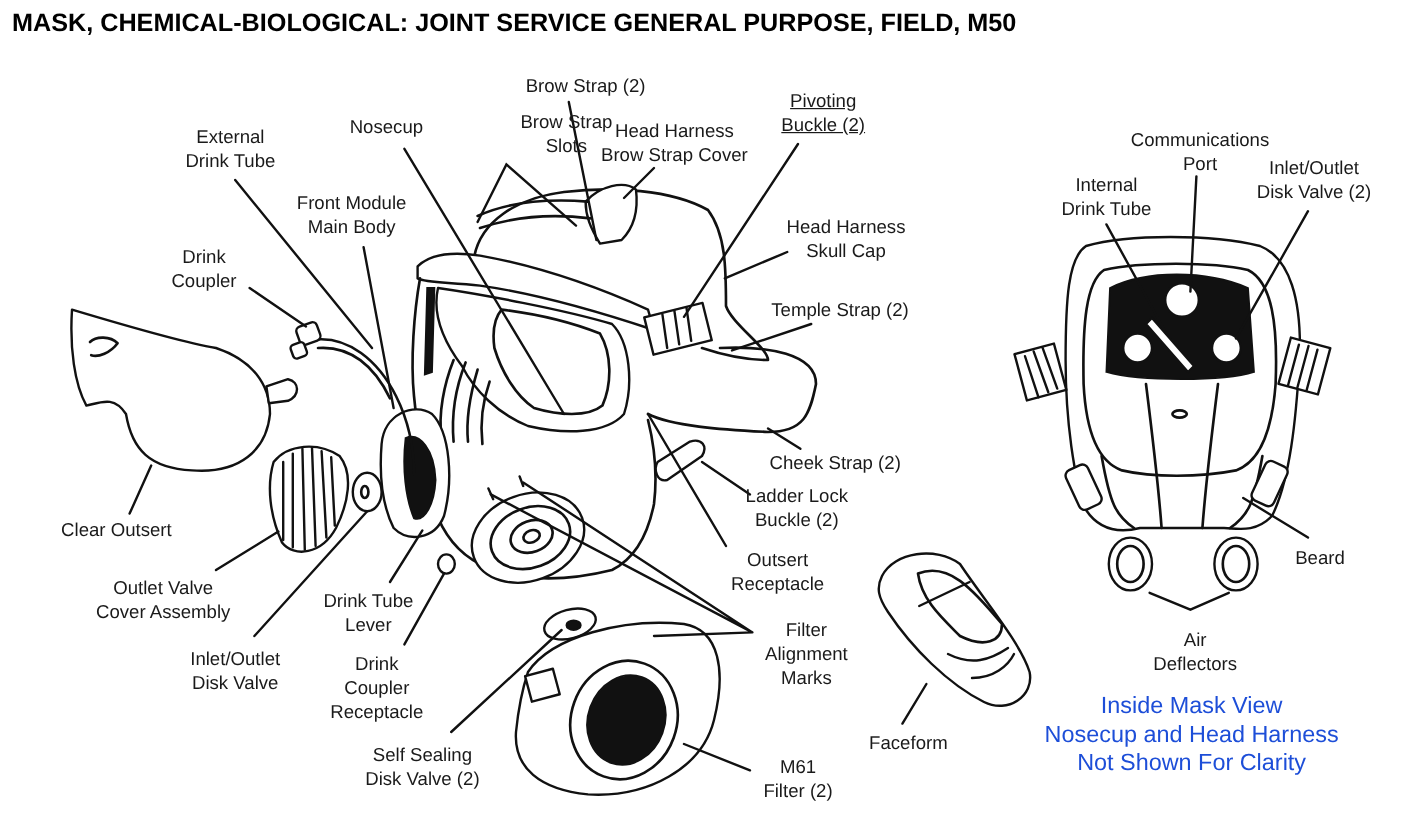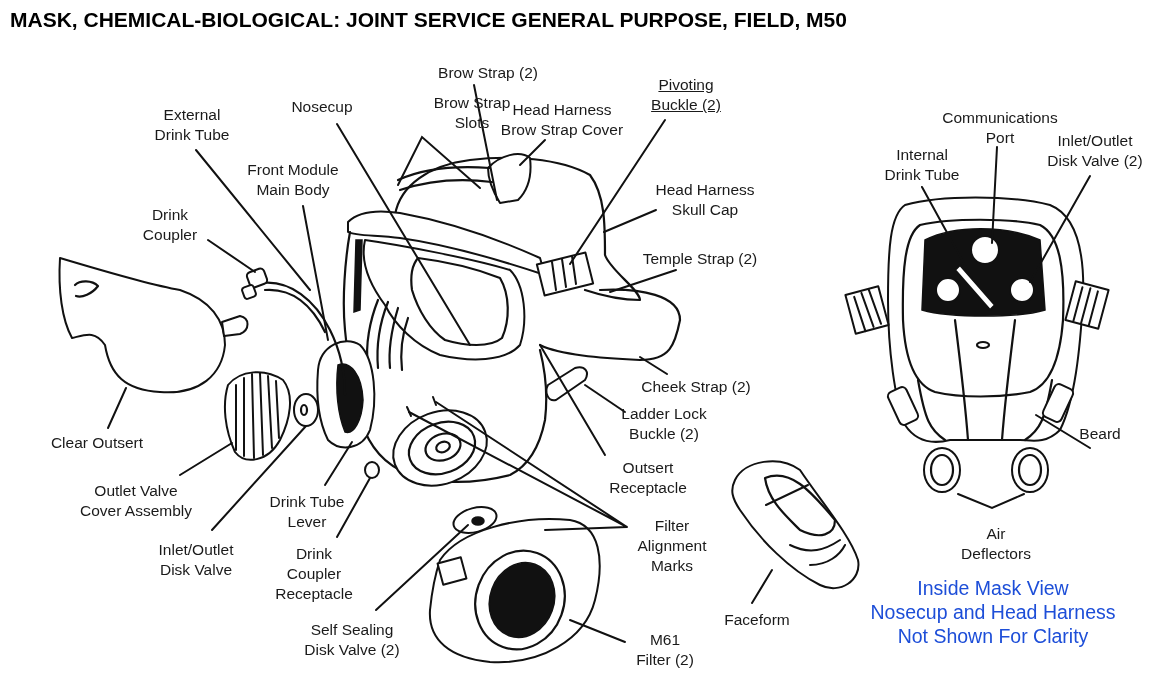--- a/index.html
+++ b/index.html
@@ -242,21 +242,21 @@
   <span>Port</span>
 </div>
 <div class="lbl" style="left:922px; top:145px;">
   <span>Internal</span>
   <span>Drink Tube</span>
 </div>
 <div class="lbl" style="left:1095px; top:131px;">
   <span>Inlet/Outlet</span>
   <span>Disk Valve (2)</span>
 </div>
-<div class="lbl" style="left:1100px; top:424px;">
+<div class="lbl" style="left:1100px; top:456px;">
   <span>Beard</span>
 </div>
 <div class="lbl" style="left:996px; top:524px;">
   <span>Air</span>
   <span>Deflectors</span>
 </div>
 
 <div class="caption">
   <span>Inside Mask View</span>
   <span>Nosecup and Head Harness</span>

